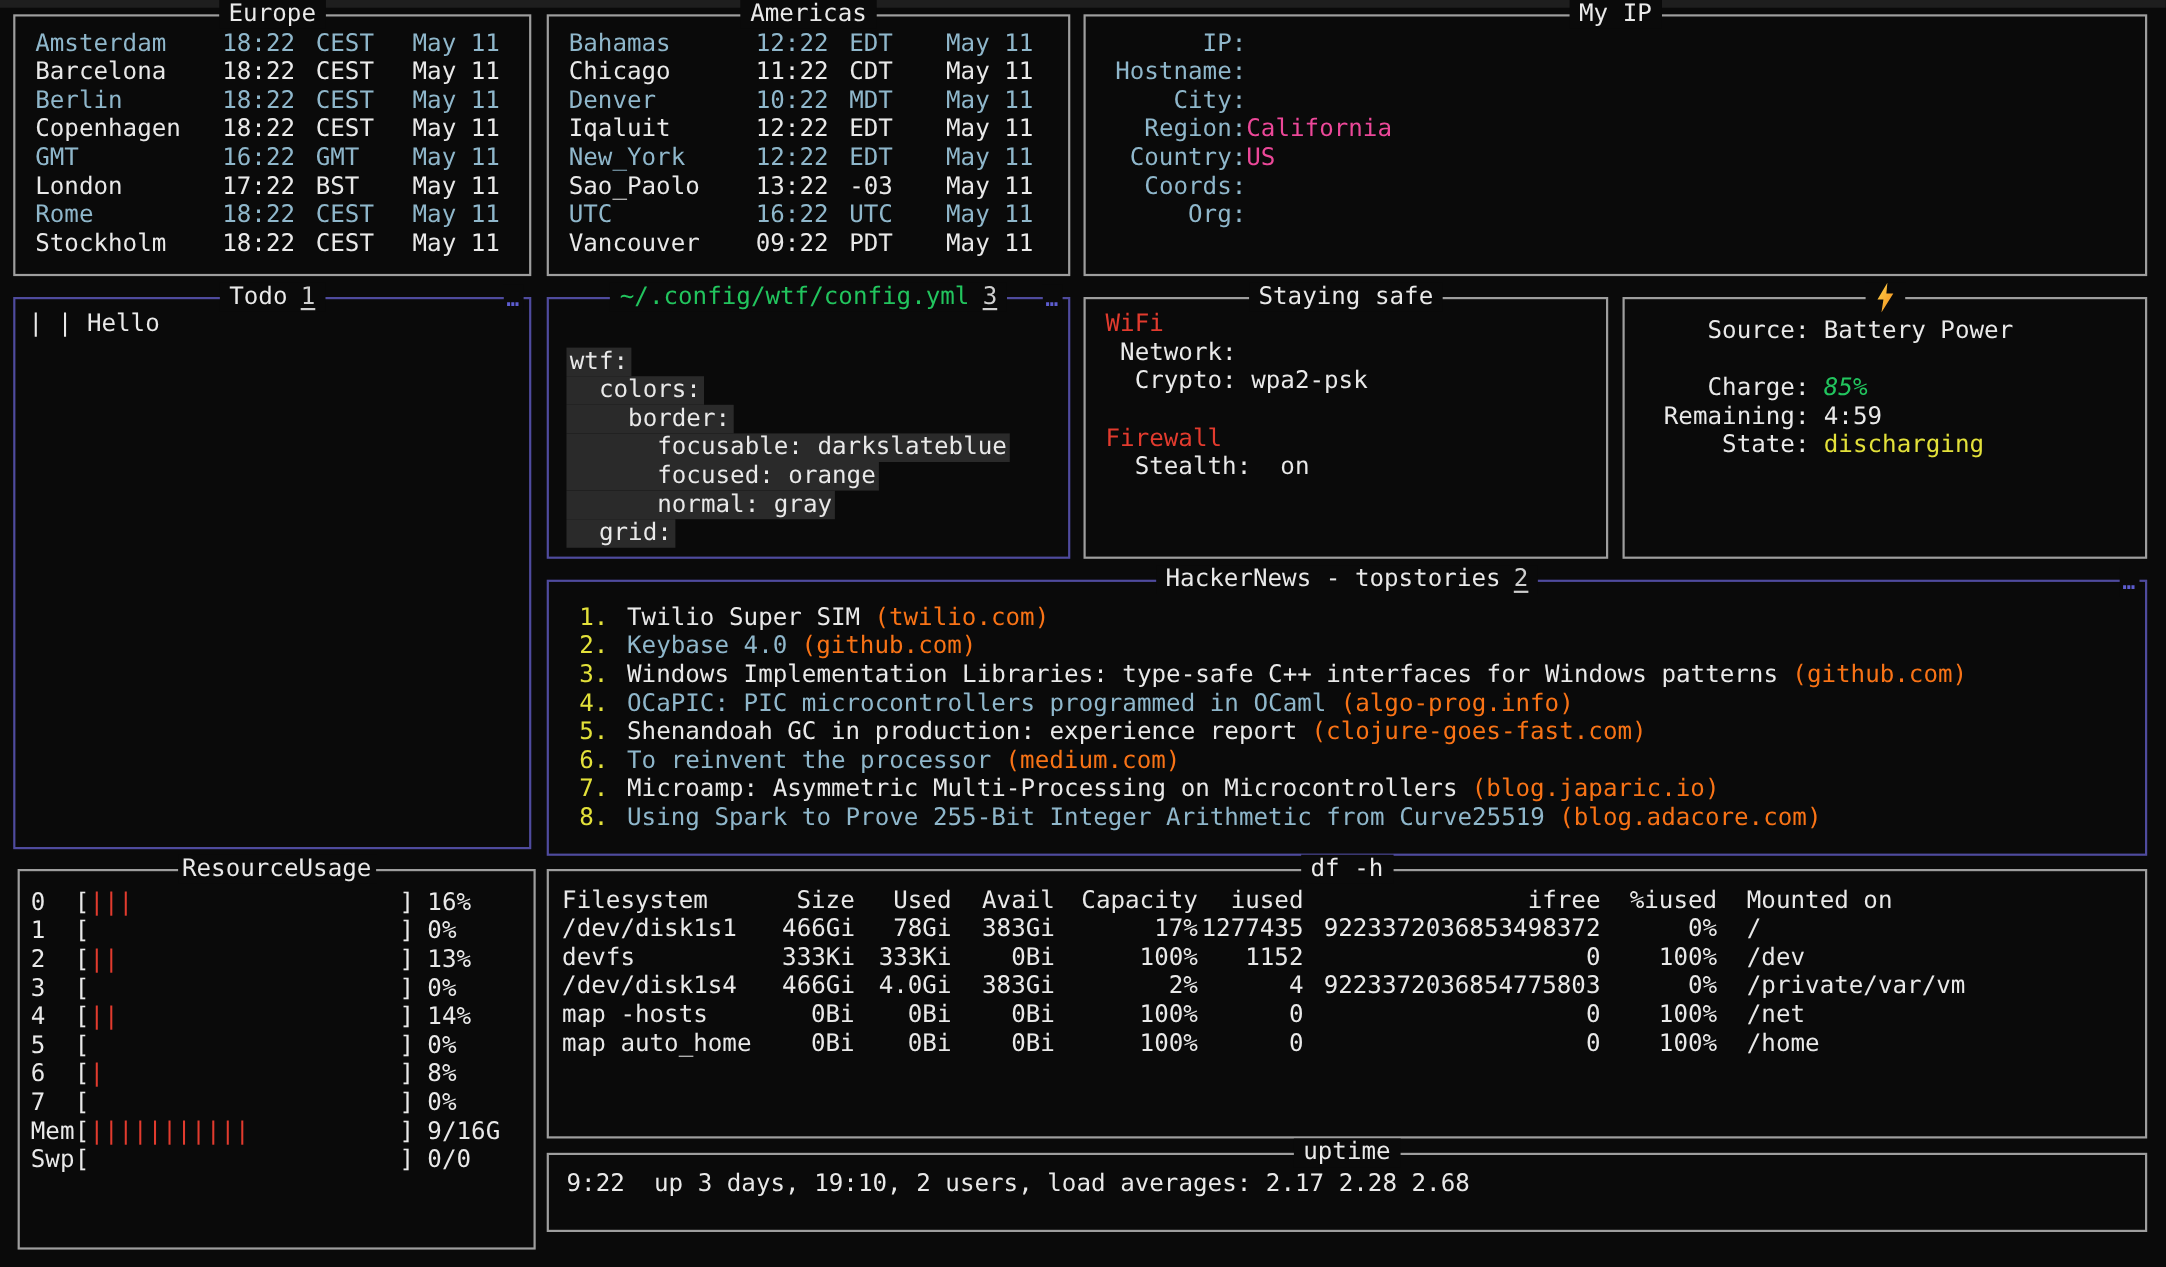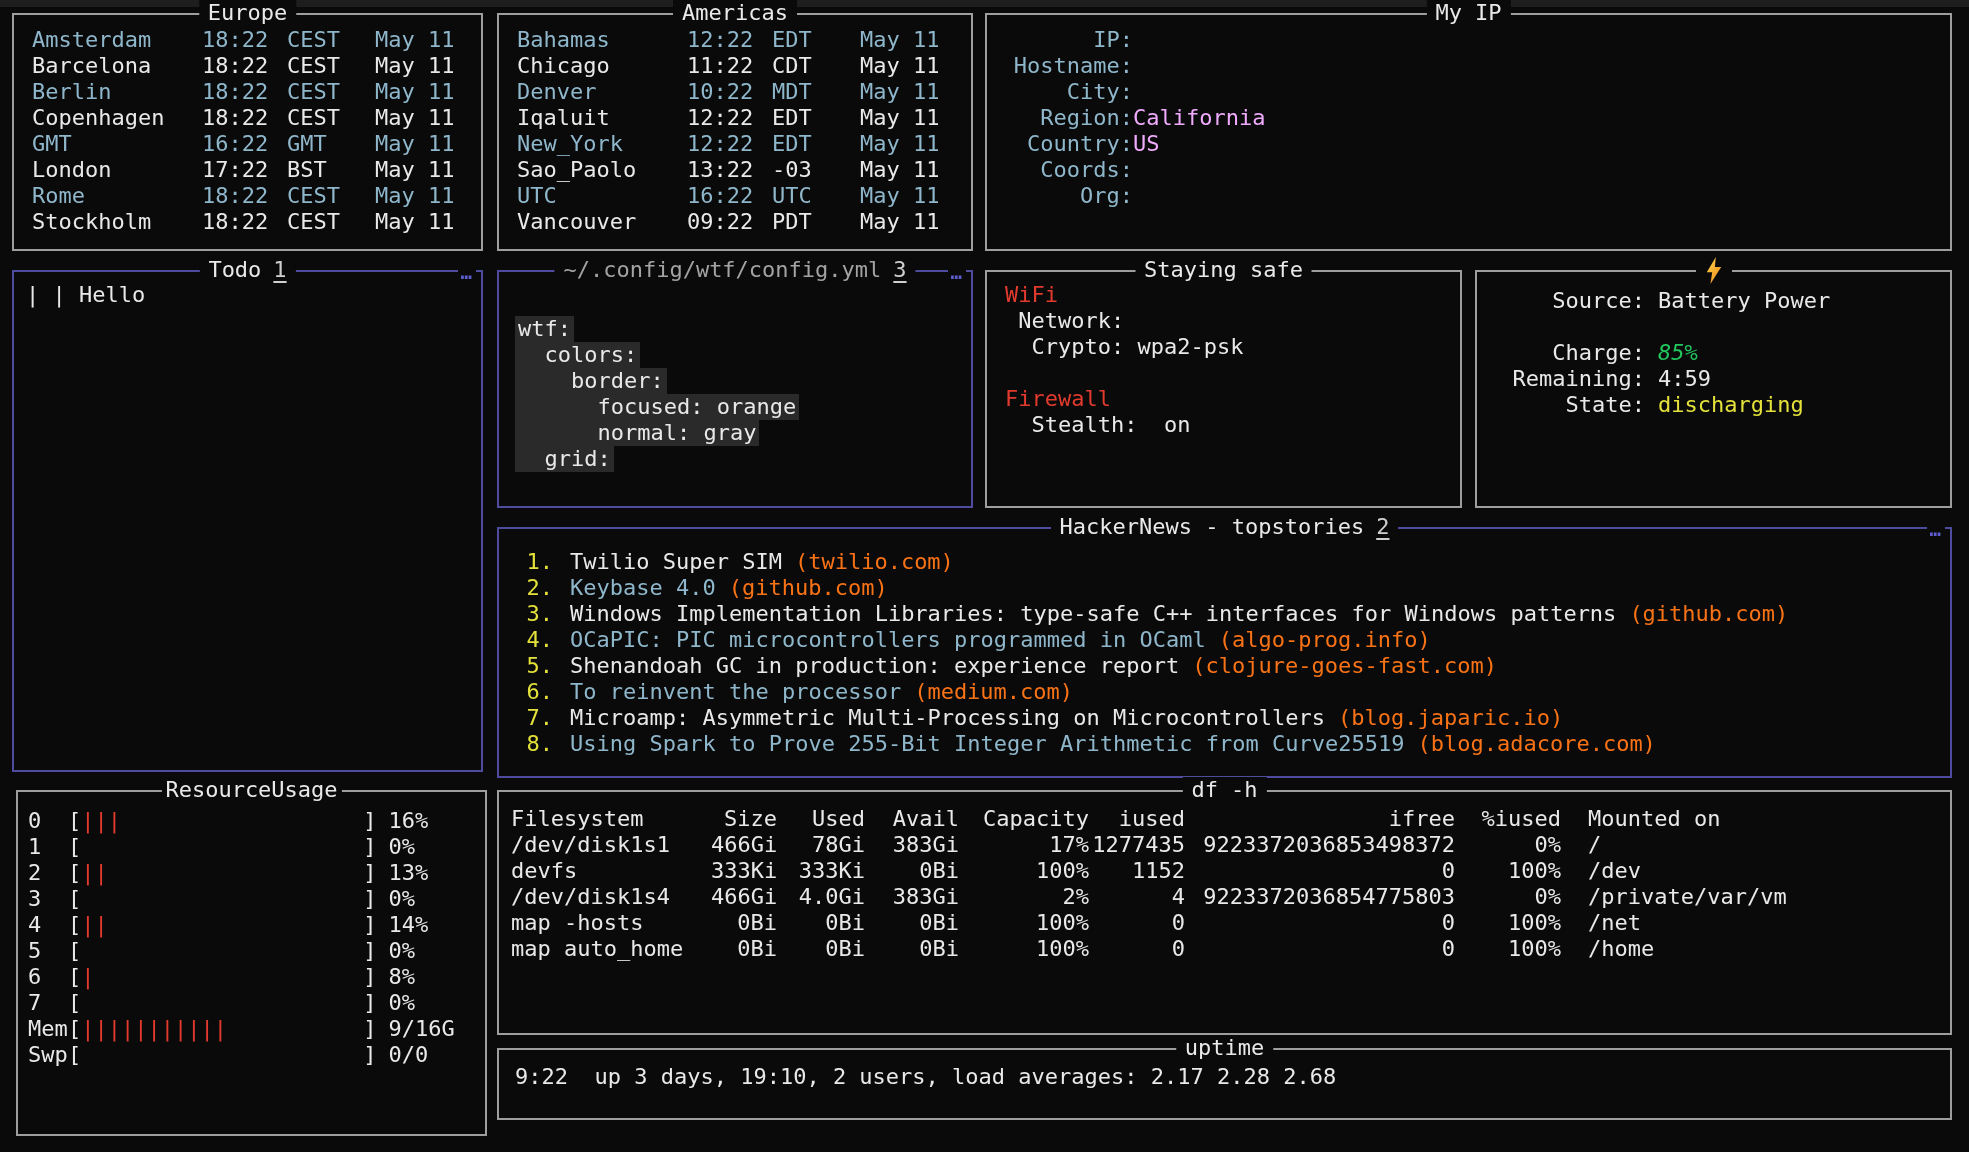--- a/index.html
+++ b/index.html
@@ -9,21 +9,21 @@
     font-family:"DejaVu Sans Mono","Liberation Mono",monospace;
     font-size:22px;line-height:26px;
   }
   .top-edge{position:absolute;top:0;left:0;width:1969px;height:7px;background:#1e1e1e;}
   .panel{position:absolute;border:2px solid #9e9e9e;background:#0a0a0a;box-sizing:border-box;}
   .panel.focusable{border-color:#4f4b9e;}
   .ptitle{
     position:absolute;top:-15px;left:50%;transform:translateX(-50%);
     background:#0a0a0a;padding:0 9px;white-space:nowrap;color:#e9e9e9;
   }
-  .ptitle .t-green{color:#a3a3a3;}
+  .ptitle .t-green{color:#22c55e;}
   .badge{color:#cfcfcf;text-decoration:underline;text-underline-offset:4px;margin-left:12px;}
   .dots{
     position:absolute;top:-13px;right:5px;background:#0a0a0a;color:#5d5dd0;
     padding:0 3px;font-weight:bold;font-size:19px;letter-spacing:1px;
   }
   
   .c-blue{color:#8fb7cb;}
   .c-white{color:#e9e9e9;}
   .c-red{color:#e23b2e;}
   .c-yellow{color:#e3e13a;}
@@ -31,21 +31,21 @@
   .link{color:#f97316;margin-left:13px;white-space:pre;margin-top:43px;}
   
   .clock-rows{padding:12px 0 0 18px;}
   .clock-row{display:grid;grid-template-columns:170px 85px 88px 1fr;white-space:pre;}
   .clock-row:nth-child(odd){color:#8fb7cb;}
   .clock-row:nth-child(even){color:#e9e9e9;}
   
   .kv-rows{padding:12px 0 0 18px;}
   .kv{display:grid;grid-template-columns:128px 1fr;column-gap:0;white-space:pre;}
   .kv .k{text-align:right;color:#8fb7cb;}
-  .kv .v{color:#f0abfc;}
+  .kv .v{color:#ec4899;}
   
   .bat-rows{padding:16px 4px 0 18px;}
   .bat-rows .kv{grid-template-columns:150px 1fr;column-gap:13px;}
   .bat-rows .kv:nth-child(2){margin-top:26px;}
   .bat-rows .kv .k{color:#e9e9e9;}
   .bolt{display:inline-block;vertical-align:middle;}
   
   .sec-rows{padding:10px 0 0 18px;}
   .sec-line{white-space:pre;min-height:26px;}
   .sec-rows .sec-line:nth-child(4){margin-top:26px;}
@@ -261,20 +261,21 @@
   <div class="ptitle"><span class="t-green">~/.config/wtf/config.yml</span><span class="badge">3</span></div>
   <div class="dots">…</div>
   <div class="code-rows">
 
       <span class="code-line">wtf:</span>
 
       <span class="code-line">  colors:</span>
 
       <span class="code-line">    border:</span>
 
+      <span class="code-line">      focusable: darkslateblue</span>
 
       <span class="code-line">      focused: orange</span>
 
       <span class="code-line">      normal: gray</span>
 
       <span class="code-line">  grid:</span>
 
   </div>
 </div>
 

